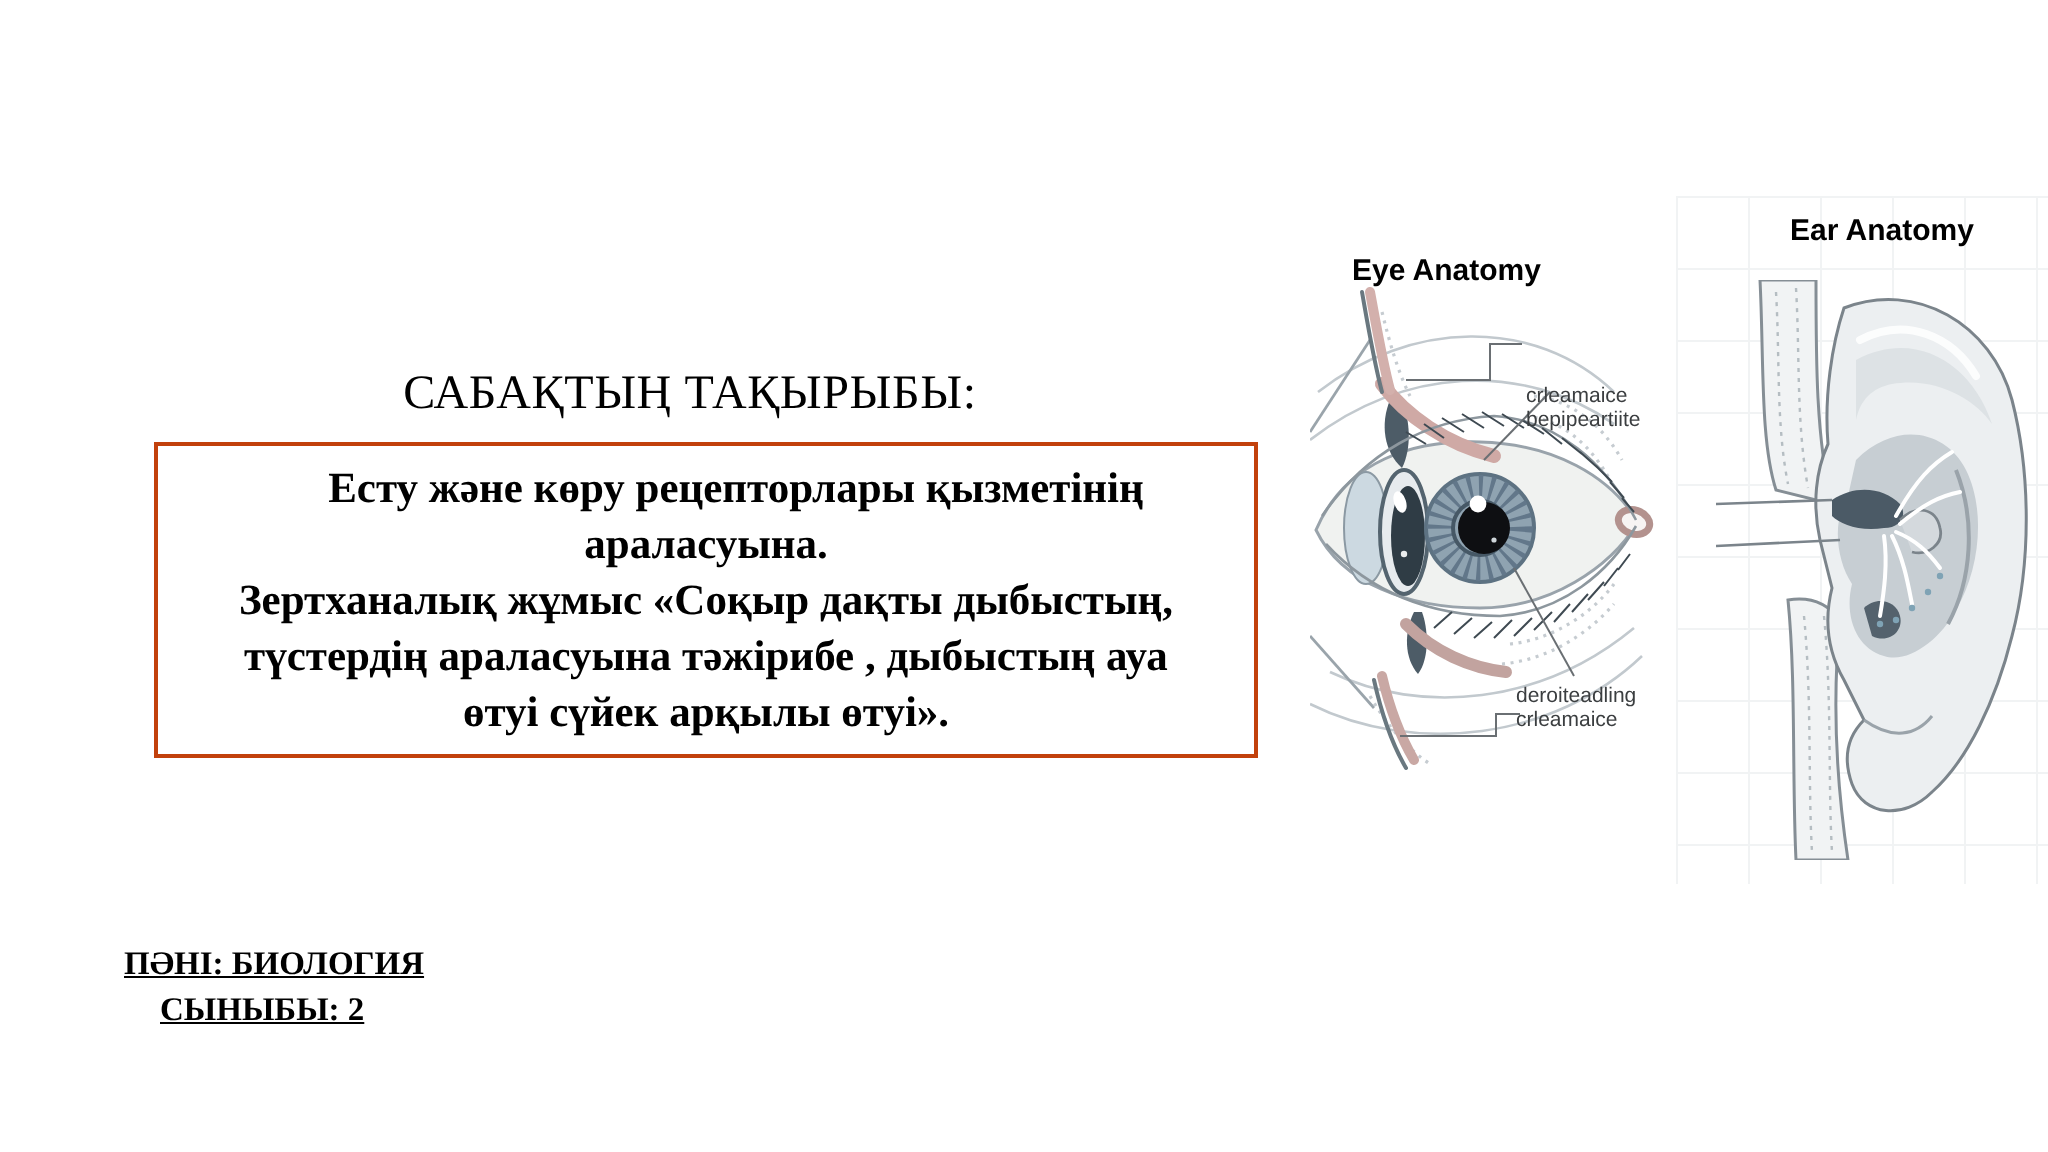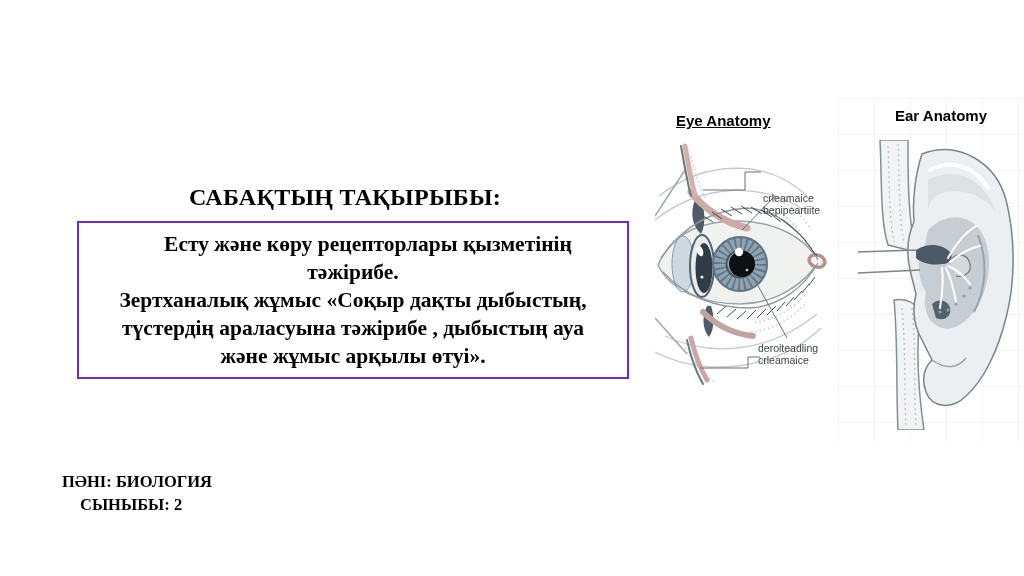--- a/index.html
+++ b/index.html
@@ -2,69 +2,70 @@
 <html><head>
 <meta charset="utf-8">
 <style>
   html,body{margin:0;padding:0;background:#fff;}
   .slide{
     position:relative;width:1024px;height:576px;background:#ffffff;
     overflow:hidden;font-family:"Liberation Serif",serif;color:#000;
   }
   .slide-title{
     position:absolute;left:70px;top:184px;width:550px;text-align:center;
-    font-weight:bold;font-size:24px;letter-spacing:.3px;
+    font-weight:normal;font-size:24px;letter-spacing:.3px;
   }
   .topic-box{
     position:absolute;left:77px;top:221px;width:548px;height:154px;
-    border:2px solid #6d28d9;background:#ffffff;
+    border:2px solid #c2410c;background:#ffffff;
     display:flex;flex-direction:column;justify-content:center;
     text-align:center;font-weight:bold;font-size:21.5px;line-height:28px;
   }
   .topic-line{white-space:nowrap;}
   .topic-line.first{text-indent:30px;}
   .footer{
     position:absolute;left:62px;top:470px;font-weight:bold;font-size:16.5px;
     line-height:23px;
+    text-decoration:underline;
   }
   .footer .grade{padding-left:18px;}
   .grid-bg{
     position:absolute;left:838px;top:98px;width:186px;height:344px;
     background-image:
       repeating-linear-gradient(to right,#f1f3f4 0 1px,transparent 1px 36px),
       repeating-linear-gradient(to bottom,#f1f3f4 0 1px,transparent 1px 36px);
   }
   .panel-title{
     position:absolute;font-family:"Liberation Sans",sans-serif;
     font-weight:bold;font-size:15px;color:#000000;
   }
-  .panel-title.eye{left:676px;top:112px;text-decoration:underline;}
+  .panel-title.eye{left:676px;top:127px;}
   .panel-title.ear{left:895px;top:107px;}
   .eye-svg{position:absolute;left:655px;top:100px;width:200px;height:300px;}
   .ear-svg{position:absolute;left:858px;top:140px;width:166px;height:290px;}
   .eye-label{
     position:absolute;font-family:"Liberation Sans",sans-serif;
     font-size:10.5px;line-height:12px;color:#3b3e40;
   }
   .eye-label.l1{left:763px;top:160px;margin-top:32px;}
   .eye-label.l2{left:758px;top:342px;}
 </style>
 </head>
 <body>
 
 <div class="slide">
 
   <div class="slide-title">САБАҚТЫҢ ТАҚЫРЫБЫ:</div>
 
   <div class="topic-box">
     <div class="topic-line first">Есту және көру рецепторлары қызметінің</div>
-    <div class="topic-line">тәжірибе.</div>
+    <div class="topic-line">араласуына.</div>
     <div class="topic-line">Зертханалық жұмыс «Соқыр дақты дыбыстың,</div>
     <div class="topic-line">түстердің араласуына тәжірибе , дыбыстың ауа</div>
-    <div class="topic-line">және жұмыс арқылы өтуі».</div>
+    <div class="topic-line">өтуі сүйек арқылы өтуі».</div>
   </div>
 
   <div class="footer">
     <div class="subject">ПӘНІ: БИОЛОГИЯ</div>
     <div class="grade">СЫНЫБЫ: 2</div>
   </div>
 
   <div class="grid-bg"></div>
 
   <div class="panel-title eye">Eye Anatomy</div>

